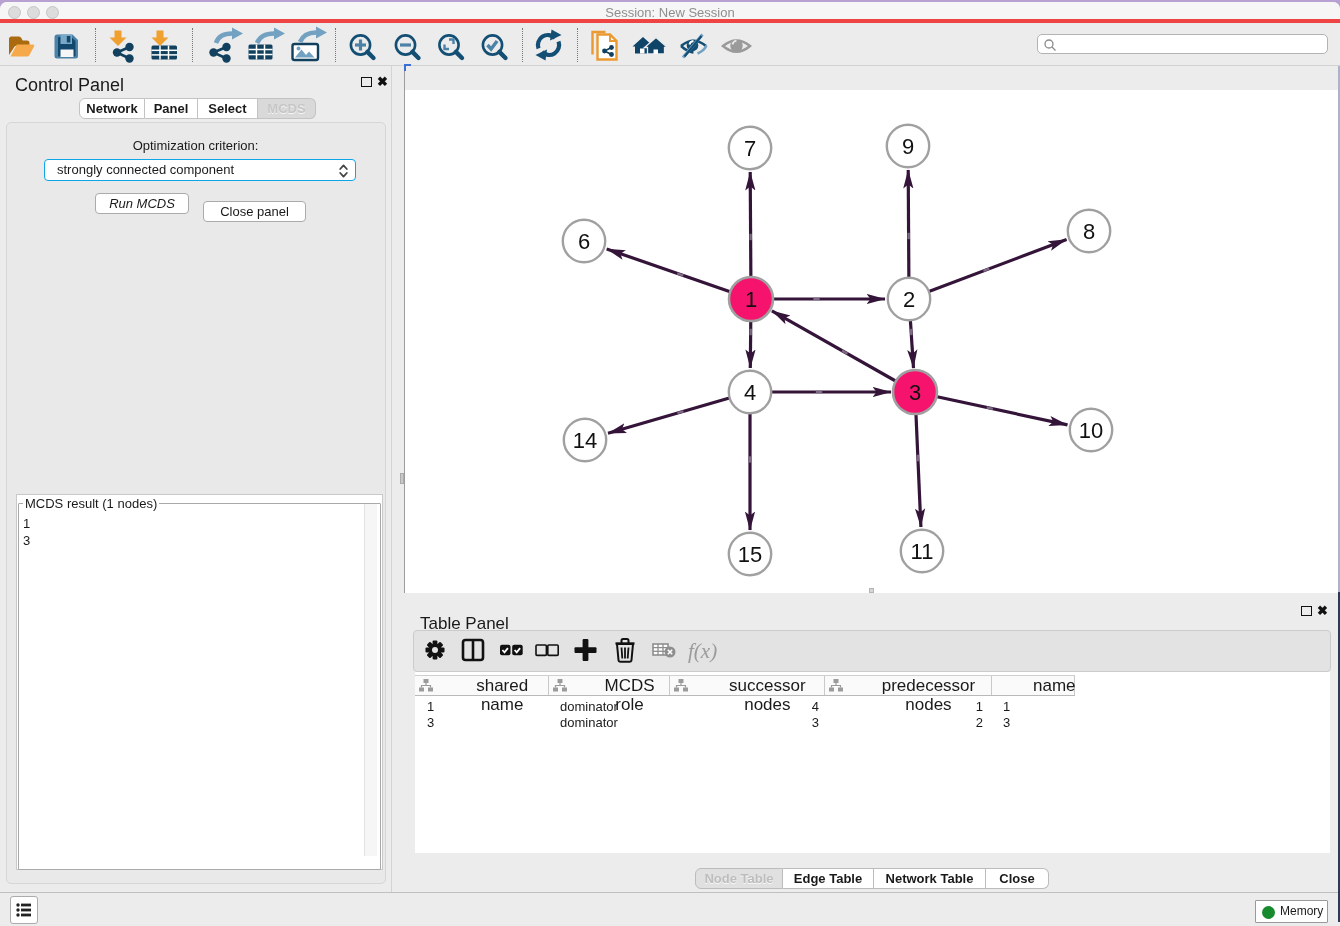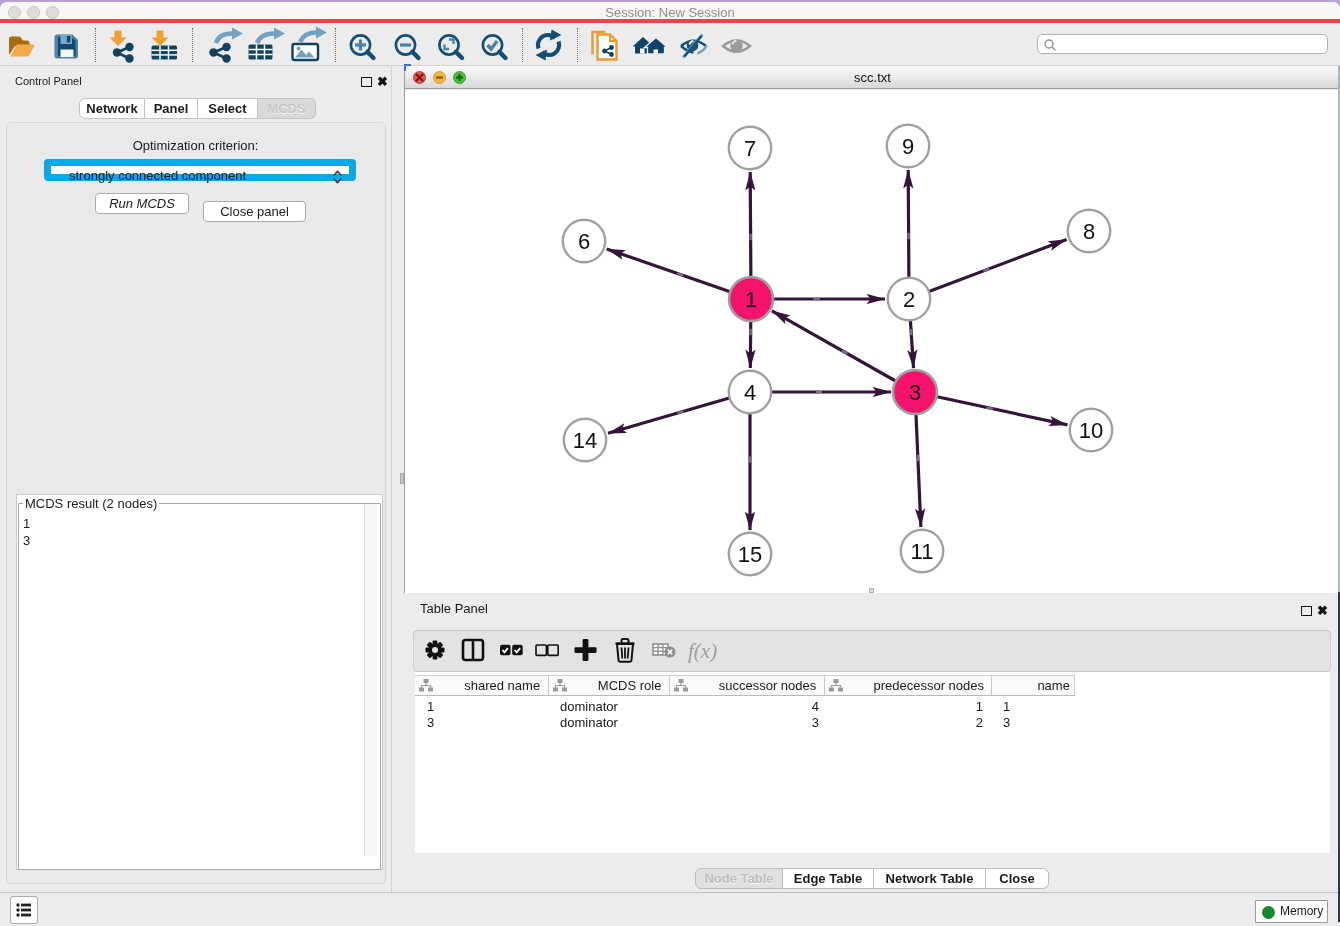--- a/index.html
+++ b/index.html
@@ -12,54 +12,54 @@
 .tl { position:absolute; top:4px; width:13px; height:13px; border-radius:50%; background:#dcdcdc; border:1px solid #c6c6c6; }
 #titlebar .t1{left:8px} #titlebar .t2{left:27px} #titlebar .t3{left:46px}
 #wintitle { position:absolute; top:3px; left:0; width:100%; text-align:center; font-size:13px; color:#8e8e8e; }
 
 #toolbar { position:absolute; left:0; top:21px; width:100%; height:43px; background:#ececec; border-bottom:1px solid #d2d2d2; }
 .sep { position:absolute; top:5px; height:34px; width:0; border-left:1px dotted #777; }
 #search { position:absolute; left:1037px; top:11px; width:291px; height:20px; background:#fff; border:1px solid #b3b3b3; border-radius:5px; }
 #search svg { position:absolute; left:5px; top:3px; }
 
 #cpanel { position:absolute; left:0; top:64px; width:392px; height:826px; background:#ececec; border-right:1px solid #d4d4d4; }
-#cpanel-h { position:absolute; left:15px; top:9px; font-size:11px; }
+#cpanel-h { position:absolute; left:15px; top:9px; font-size:18px; }
 .float-ico { position:absolute; width:11px; height:10px; border:1.5px solid #111; }
 .x-ico { position:absolute; font-size:13px; font-weight:bold; color:#111; line-height:12px; }
 #cp-inner { position:absolute; left:6px; top:56px; width:380px; height:762px; background:#e9e9e9; border:1px solid #d6d6d6; border-radius:5px; }
 
 #cp-tabs { position:absolute; left:79px; top:32px; height:21px; display:flex; z-index:3; }
 .cptab { height:21px; background:#fff; border:1px solid #c3c3c3; border-left:none; font-size:13px; font-weight:bold; text-align:center; line-height:20px; }
 .cptab.first { border-left:1px solid #c3c3c3; border-radius:6px 0 0 6px; }
 .cptab.sel { background:#d9d9d9; color:#c6c6c6; text-shadow:0 1px 0 #f5f5f5; border-radius:0 6px 6px 0; font-weight:600; }
 #opt-label { position:absolute; left:0; top:72px; width:100%; text-align:center; font-size:13px; }
-#opt-select { position:absolute; left:44px; top:93px; width:312px; height:22px; background:#fff; border:7px solid #0ea5e9; border-radius:4px; font-size:13px; line-height:20px; padding-left:18px; }
+#opt-select { position:absolute; left:44px; top:93px; width:312px; height:22px; background:#fff; border:1px solid #0ea5e9; border-radius:4px; font-size:13px; line-height:20px; padding-left:12px; }
 #opt-select .chev { position:absolute; right:6px; top:2px; }
 .btn { position:absolute; height:21px; background:#fff; border:1px solid #ababab; border-radius:4px; font-size:13px; text-align:center; line-height:19px; }
 #btn-run { left:95px; top:127px; width:94px;font-style:italic; }
 #btn-close { left:203px; top:135px; width:103px; }
 
 #result { position:absolute; left:16px; top:428px; width:367px; height:376px; background:#fff; border:1px solid #c9c9c9; }
 #result fieldset { position:absolute; left:1px; top:1px; width:363px; height:374px; border:1px solid #a9a9a9; border-radius:1px; }
 #result legend { font-size:13px; margin-left:4px; padding:0 2px; }
 #result .vals { position:absolute; left:6px; top:21px; font-size:13px; line-height:16.5px; }
 #result .sbar { position:absolute; right:5px; top:9px; width:13px; height:352px; background:#f6f6f6; border-left:1px solid #e2e2e2; }
 
 #netwin { position:absolute; left:404px; top:64px; width:936px; height:527px; border-left:1px solid #9c9c9c; }
 #net-tb { position:absolute; left:0; top:0; width:100%; height:23px; background:linear-gradient(#fbfbfb,#d8d8d8); border-bottom:1px solid #9c9c9c; }
 #net-title { position:absolute; width:100%; text-align:center; top:4px; font-size:13px; color:#111; }
 .mtl { position:absolute; top:5px; width:13px; height:13px; border-radius:50%; }
 #net-canvas { position:absolute; left:0; top:24px; width:936px; height:503px; background:#fff; }
 
 #tpanel { position:absolute; left:404px; top:594px; width:936px; height:296px; background:#ececec; }
-#tp-h { position:absolute; left:16px; top:5px; font-size:13px; }
+#tp-h { position:absolute; left:16px; top:18px; font-size:17px; }
 #tp-toolbar { position:absolute; left:9px; top:34px; width:918px; height:42px; background:#e3e3e3; border:1px solid #cbcbcb; border-radius:4px; }
 #tp-table { position:absolute; left:11px; top:76px; width:915px; height:181px; background:#fff; }
 #tp-thead { position:absolute; left:0; top:3px; width:660px; height:21px; background:#fafafa; border-top:1px solid #cfcfcf; border-bottom:1px solid #b9b9b9; display:flex; }
-.th { position:relative; height:19px; font-size:13px; text-align:center; line-height:19px; border-right:1px solid #c9c9c9;padding-left:41px; }
+.th { position:relative; height:19px; font-size:17px; text-align:center; line-height:19px; border-right:1px solid #c9c9c9;padding-left:41px; }
 .th svg { position:absolute; left:4px; top:3px; }
 .trow { position:absolute; width:660px; height:16px; font-size:13px; }
 .trow span { position:absolute; }
 
 #tp-tabs { position:absolute; left:291px; top:272px; height:21px; display:flex; }
 .tptab { height:21px; background:#fff; border:1px solid #bcbcbc; border-left:none; font-size:13px; font-weight:bold; text-align:center; line-height:20px; }
 .tptab.first { border-left:1px solid #bcbcbc; border-radius:6px 0 0 6px; background:#e0e0e0; color:#bdbdbd; text-shadow:0 1px 0 #f8f8f8; }
 .tptab.last { border-radius:0 6px 6px 0; }
 
 #statusbar { position:absolute; left:0; top:890px; width:1340px; height:36px; background:#ececec; border-top:1px solid #c0c0c0; }
@@ -230,40 +230,28 @@
     <div id="opt-select">strongly connected component
       <svg class="chev" width="11" height="18" viewBox="0 0 11 18">
           <path d="M2.2,7 L5.5,3.4 L8.8,7" fill="none" stroke="#444" stroke-width="1.8" stroke-linecap="round" stroke-linejoin="round"></path>
           <path d="M2.2,11 L5.5,14.6 L8.8,11" fill="none" stroke="#444" stroke-width="1.8" stroke-linecap="round" stroke-linejoin="round"></path>
         </svg>
     </div>
     <div class="btn" id="btn-run">Run MCDS</div>
     <div class="btn" id="btn-close">Close panel</div>
     <div id="result">
       <fieldset>
-          <legend>MCDS result (2 nodes)</legend>
+          <legend>MCDS result (1 nodes)</legend>
         </fieldset>
       <div class="vals">1<br>3</div>
       <div class="sbar"></div>
     </div>
   </div>
 
   <div id="netwin">
-    <div id="net-tb">
-      <div class="mtl" style="left:8px; background:#e4574f; border:1px solid #c43f37;"></div>
-      <div class="mtl" style="left:28px; background:#f0b73c; border:1px solid #d29a28;"></div>
-      <div class="mtl" style="left:48px; background:#53bb3c; border:1px solid #3d9e2b;"></div>
-      <svg style="position:absolute;left:8px;top:5px" width="53" height="13" viewBox="0 0 53 13">
-        <path d="M3.5 3.5 L9.5 9.5 M9.5 3.5 L3.5 9.5" stroke="#7e140c" stroke-width="2.2" stroke-linecap="round"></path>
-        <line x1="23" y1="6.5" x2="30" y2="6.5" stroke="#8a5d00" stroke-width="2.4"></line>
-        <line x1="43" y1="6.5" x2="50" y2="6.5" stroke="#0f6b00" stroke-width="2.2"></line>
-        <line x1="46.5" y1="3" x2="46.5" y2="10" stroke="#0f6b00" stroke-width="2.2"></line>
-      </svg>
-      <div id="net-title">scc.txt</div>
-    </div>
     <div id="net-canvas">
       <svg id="graph" width="936" height="503" viewBox="0 0 936 503">
         <defs>
           <marker id="arr" viewBox="0 0 19 12" refX="18.5" refY="6" markerWidth="19" markerHeight="12" markerUnits="userSpaceOnUse" orient="auto">
             <path d="M0,0.9 L19,6 L0,11.1 L4,6 Z" fill="#341539"></path>
           </marker>
         </defs>
         <g stroke="#341539" stroke-width="3.2" marker-end="url(#arr)">
           <line x1="346" y1="209" x2="345.2" y2="82"></line>
           <line x1="346" y1="209" x2="201.7" y2="158.9"></line>

